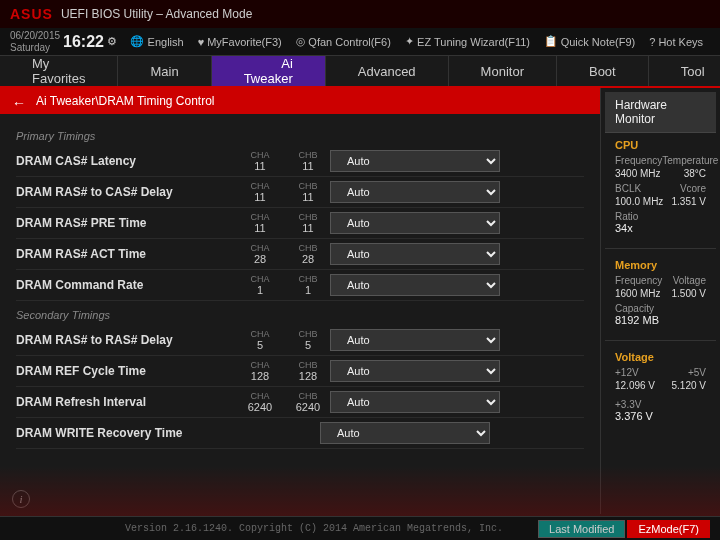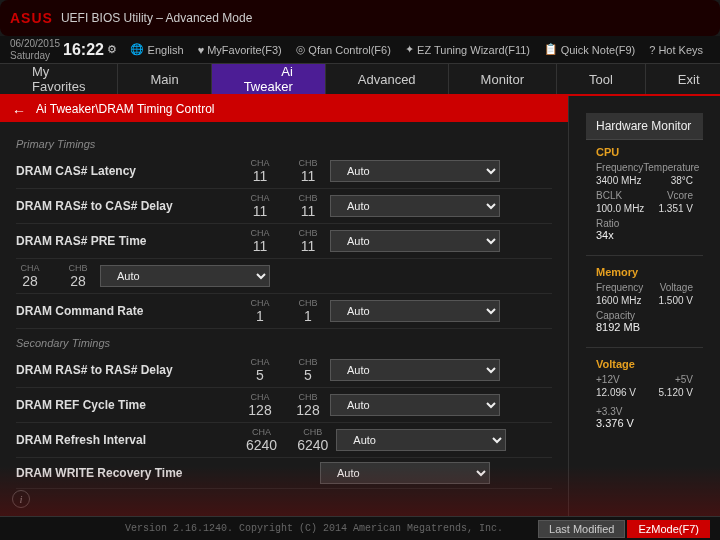--- a/index.html
+++ b/index.html
@@ -10,26 +10,25 @@
       font-family: Arial, sans-serif;
       font-size: 12px;
       color: #ccc;
       overflow: hidden;
       position: relative;
     }
 
     
     .top-bar {
       background: #1a0000;
-      height: 36px;
+      height: 28px;
       display: flex;
       align-items: center;
       padding: 0 10px;
       gap: 8px;
-      border-radius: 8px;
     }
     .asus-logo {
       color: #cc0000;
       font-weight: bold;
       font-size: 14px;
       letter-spacing: 1px;
     }
 
     
     .info-bar {
@@ -152,40 +151,40 @@
       font-size: 10px;
       color: #999;
       min-width: 28px;
     }
     .timing-col .label {
       color: #777;
       font-size: 9px;
     }
     .timing-col .value {
       color: #ccc;
-      font-size: 14px;
+      font-size: 11px;
       text-align: center;
     }
     .timing-dropdown {
       background: #333;
       border: 1px solid #555;
       color: #eee;
       padding: 2px 12px;
       font-size: 11px;
       width: 170px;
       height: 22px;
       cursor: pointer;
     }
 
     
     .right-panel {
-      width: 152px;
+      width: 120px;
       background: #1a1a1a;
       border-left: 1px solid #333;
-      padding: 17px;
+      padding: 4px;
       overflow-y: auto;
     }
     .hw-monitor-header {
       background: #333;
       padding: 6px 10px;
       font-size: 12px;
       color: #eee;
       border-bottom: 1px solid #444;
     }
     .hw-section {
@@ -241,21 +240,21 @@
       font-size: 10px;
       text-align: center;
       flex: 1;
       font-family: Liberation Mono, monospace;
     }
     .bottom-right {
       display: flex;
       gap: 2px;
     }
     .bottom-btn {
-      background: #404040;
+      background: #0f766e;
       color: #ccc;
       padding: 2px 10px;
       font-size: 11px;
       border: 1px solid #555;
       cursor: pointer;
     }
     .bottom-btn.active {
       background: #cc0000;
       color: #fff;
       border-color: #cc0000;
@@ -343,20 +342,23 @@
   <div class="nav-item active">
     <span>Ai Tweaker</span>
   </div>
   <div class="nav-item">
     <span>Advanced</span>
   </div>
   <div class="nav-item">
     <span>Monitor</span>
   </div>
   <div class="nav-item">
+    <span>Boot</span>
+  </div>
+  <div class="nav-item">
     <span>Tool</span>
   </div>
   <div class="nav-item">
     <span>Exit</span>
   </div>
 </div>
 
 <div class="main-layout">
 
   <div class="left-panel">
@@ -415,20 +417,21 @@
             <span class="label">CHB</span>
             <span class="value">11</span>
           </div>
         </div>
         <select class="timing-dropdown">
           <option>Auto</option>
         </select>
       </div>
 
       <div class="timing-row">
+        <div class="timing-label">DRAM RAS# ACT Time</div>
         <div class="timing-values">
           <div class="timing-col">
             <span class="label">CHA</span>
             <span class="value">28</span>
           </div>
           <div class="timing-col">
             <span class="label">CHB</span>
             <span class="value">28</span>
           </div>
         </div>

